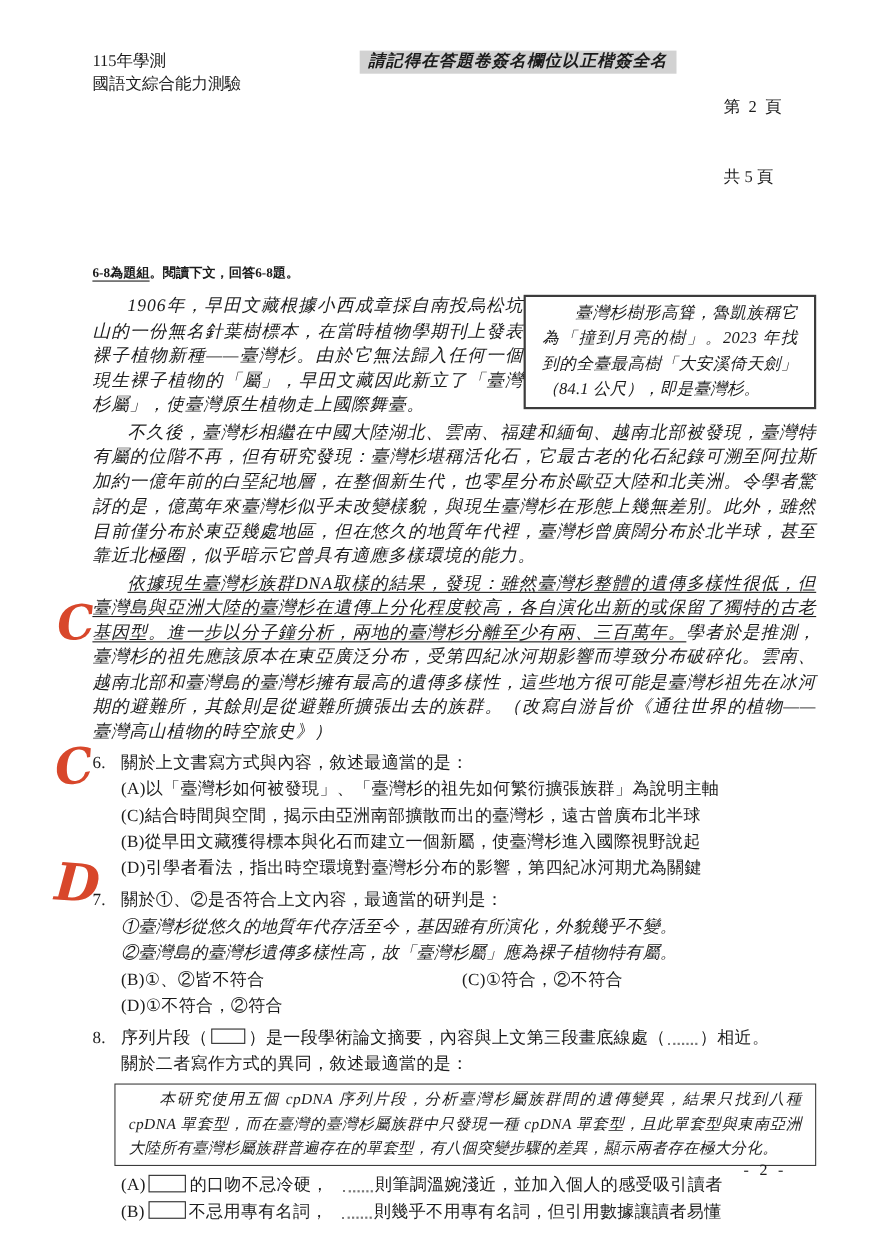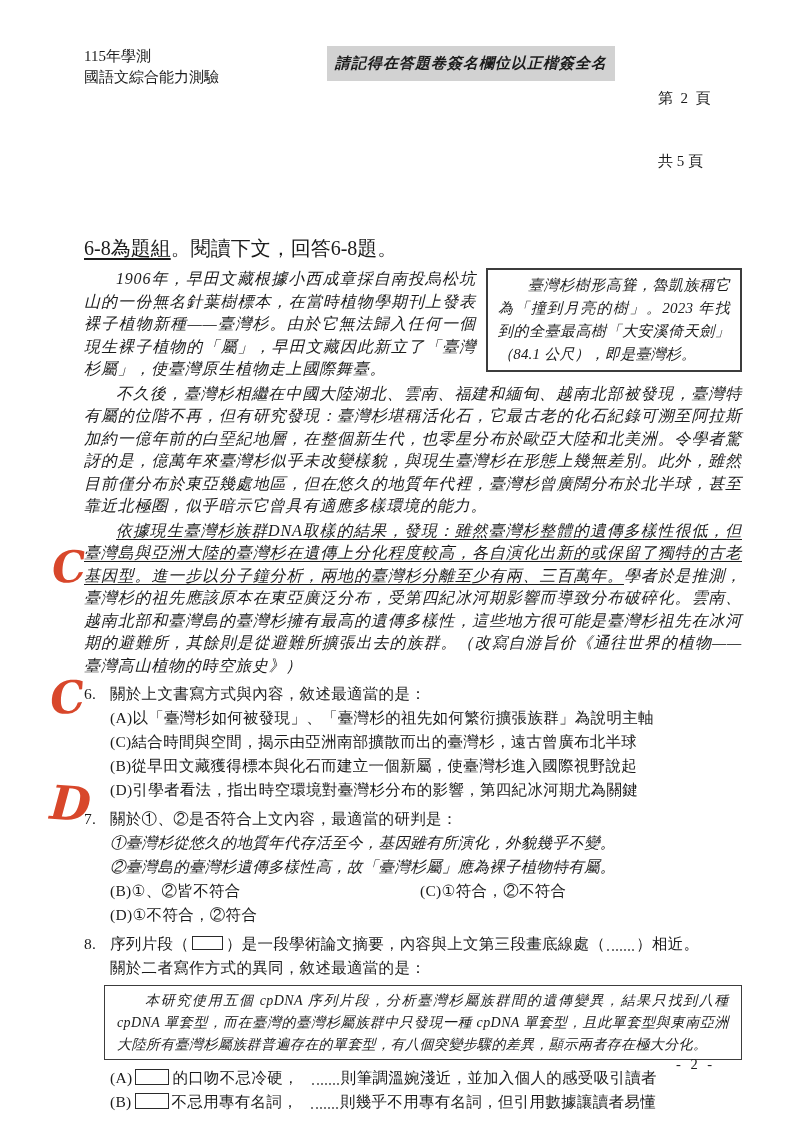--- a/index.html
+++ b/index.html
@@ -9,36 +9,36 @@
     overflow:hidden;
   }
   .content { padding:46px 58px 0 84px; }
 
   
   .header { display:flex; font-size:15px; line-height:21px; align-items:flex-start; }
   .header-left { width:200px; }
   .header-center { flex:1; text-align:center; }
   .notice {
     display:inline-block; background:#d2d2d2; font-weight:bold; font-style:italic;
-    padding:7px 8px; font-size:15px; letter-spacing:1px;
+    padding:0 8px; font-size:15px; letter-spacing:1px;
   }
   .header-right { width:84px; text-align:left; white-space:pre; }
 
   
-  .intro { margin-top:22px; font-size:20px; line-height:24px; }
+  .intro { margin-top:22px; font-size:12px; line-height:24px;font-weight:bold; }
   .u { text-decoration:underline; text-underline-offset:3px; }
 
   
   .passage { margin-top:8px; font-size:16px; line-height:22.5px; text-align:justify; letter-spacing:0.8px; }
   .kai { font-style:italic; }
   .p1row { display:flex; }
   .p1 { width:392px; text-indent:2em; }
   .sidebox {
     width:232px; margin-left:auto; border:2px solid #3c3c3c;
-    padding:4px 10px; font-size:15px; line-height:23px; text-indent:2em;
+    padding:4px 15px; font-size:15px; line-height:23px; text-indent:2em;
     align-self:flex-start; letter-spacing:0.2px;
   }
   .p2,.p3 { text-indent:2em; margin:2px 0 0 0; }
 
   
   .question { margin-top:5px; font-size:15.5px; line-height:24px; letter-spacing:0.3px; }
   .qrow { display:flex; }
   .qnum { width:26px; flex-shrink:0; }
   .qbody { flex:1; }
   .opt { }

